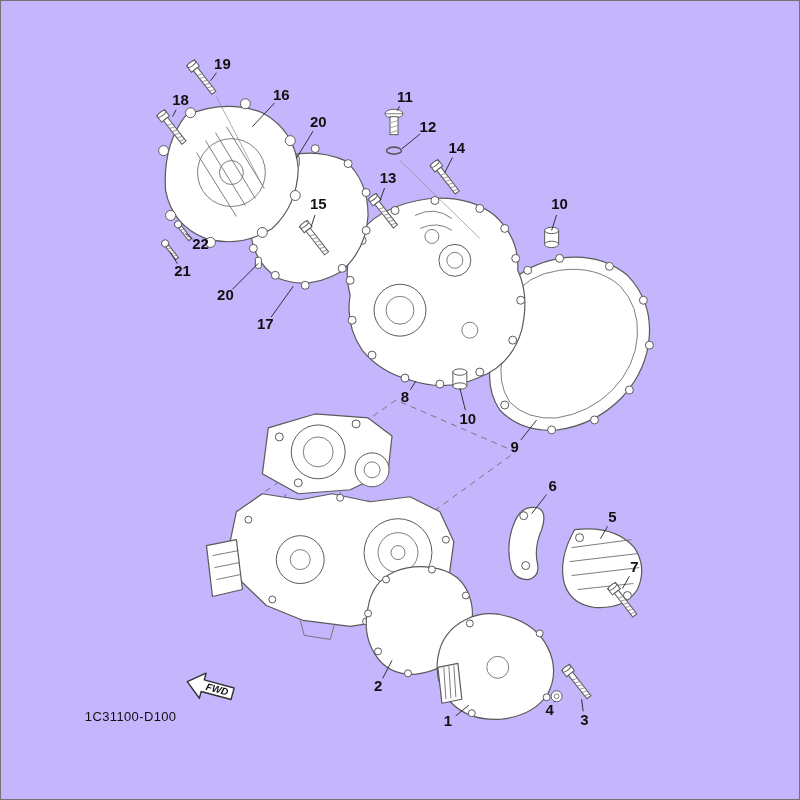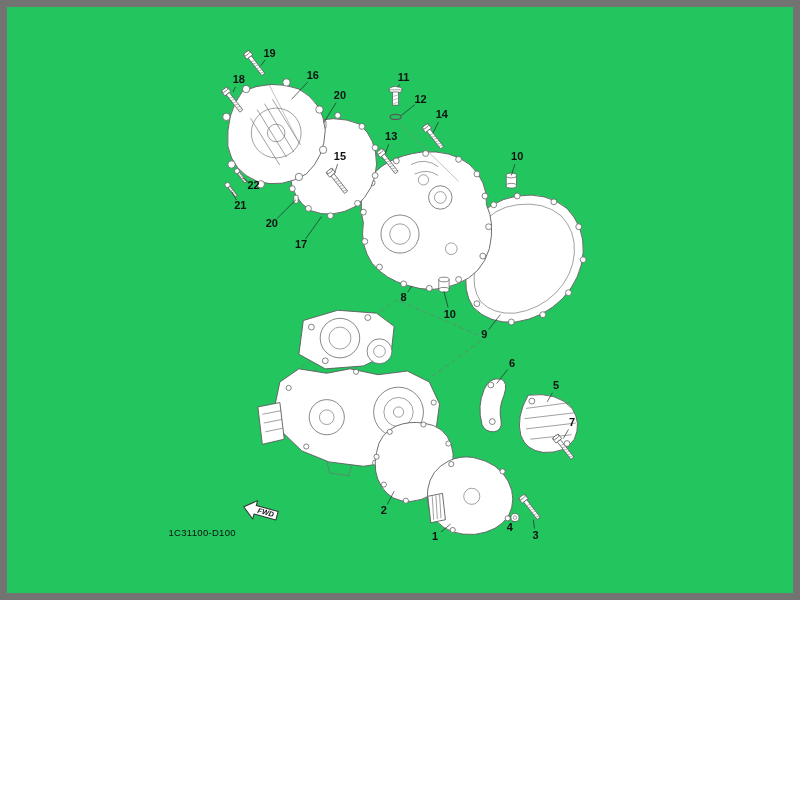--- a/index.html
+++ b/index.html
@@ -1,16 +1,16 @@
 <!DOCTYPE html>
 <html><head>
 <meta charset="utf-8">
 <style>
   html,body{margin:0;padding:0;background:#fff}
-  .page{width:800px;height:600px;background:#22c55e;border:7px solid #737373;box-sizing:border-box;position:relative;font-family:"Liberation Sans",sans-serif;overflow:hidden}
+  .page{width:800px;height:800px;background:#c4b5fd;border:1px solid #737373;box-sizing:border-box;position:relative;font-family:"Liberation Sans",sans-serif;overflow:hidden}
   svg{display:block;width:100%;height:100%}
   .callout{font:bold 15px "Liberation Sans",sans-serif;fill:#111;text-anchor:middle;dominant-baseline:middle}
   .leader{stroke:#222;stroke-width:0.9;fill:none}
   .part-code{font:13px "Liberation Sans",sans-serif;fill:#111;letter-spacing:0.4px}
   .fwd-text{font:italic bold 10px "Liberation Sans",sans-serif;fill:#111;text-anchor:middle;dominant-baseline:middle}
   .outline{stroke:#5a5a5a;fill:#fff;stroke-width:1.2;stroke-linejoin:round}
   .thin{stroke:#6f6f6f;fill:none;stroke-width:0.9}
   .hole{stroke:#5a5a5a;fill:#fff;stroke-width:1}
   .axis{stroke:#8a8a8a;stroke-width:0.7}
   .dashed{stroke:#777;stroke-width:1;fill:none;stroke-dasharray:6 5}

